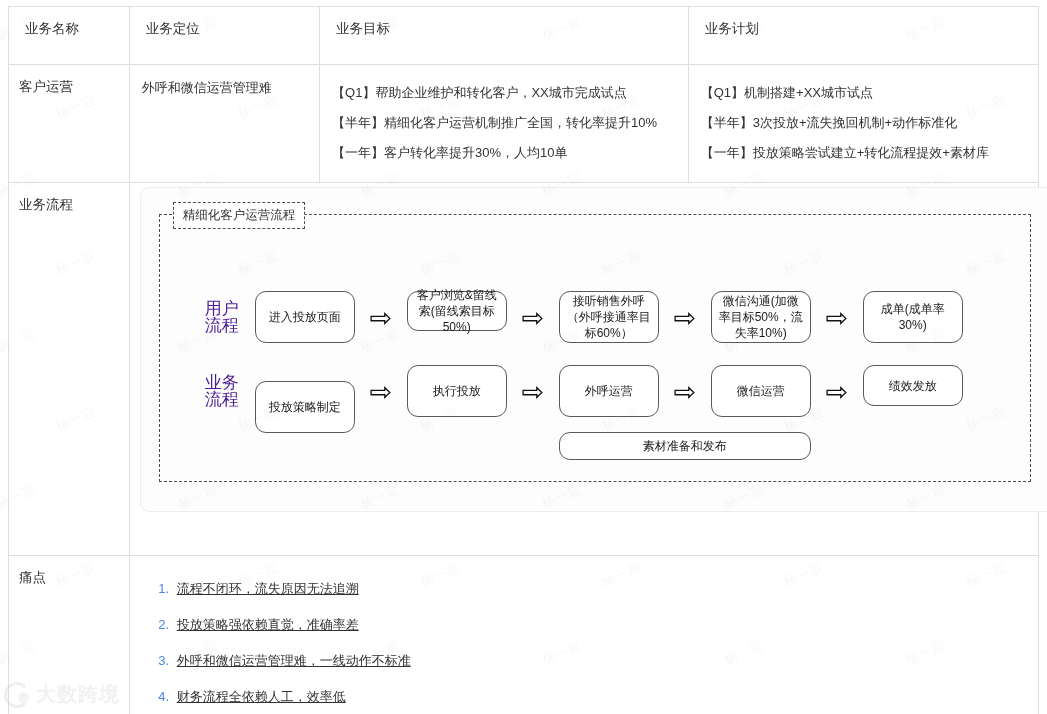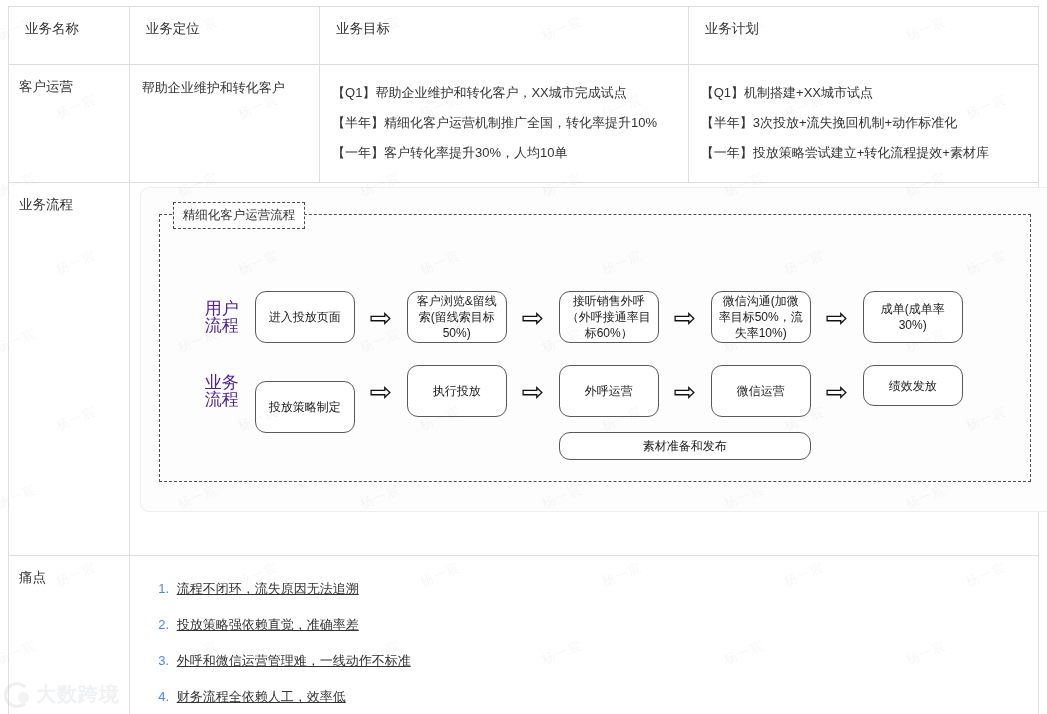--- a/index.html
+++ b/index.html
@@ -237,21 +237,21 @@
   <tbody>
       <tr class="hdr">
     <td class="c1">业务名称</td>
     <td class="c2">业务定位</td>
     <td class="c3">业务目标</td>
     <td class="c4">业务计划</td>
   </tr>
 
   <tr>
     <td class="rowlabel">客户运营</td>
-    <td class="cellbody tight">帮助企业维护和转化客户</td>
+    <td class="cellbody tight">外呼和微信运营管理难</td>
     <td class="cellbody">
       <span class="ln">【Q1】帮助企业维护和转化客户，XX城市完成试点</span>
       <span class="ln">【半年】精细化客户运营机制推广全国，转化率提升10%</span>
       <span class="ln">【一年】客户转化率提升30%，人均10单</span>
     </td>
     <td class="cellbody">
       <span class="ln">【Q1】机制搭建+XX城市试点</span>
       <span class="ln">【半年】3次投放+流失挽回机制+动作标准化</span>
       <span class="ln">【一年】投放策略尝试建立+转化流程提效+素材库</span>
     </td>
@@ -267,21 +267,21 @@
               <div class="swim-label" style="left: 58px; top: 112px;">
                 <div>用户</div>
                 <div>流程</div>
               </div>
               <div class="swim-label" style="left: 58px; top: 186px;">
                 <div>业务</div>
                 <div>流程</div>
               </div>
               <div class="nodebox" style="left: 114px; top: 103px; width: 100px; height: 52px;">进入投放页面</div>
               <div class="arrow" style="left: 225px; top: 114px;">⇨</div>
-              <div class="nodebox" style="left: 266px; top: 103px; width: 100px; height: 52px;">客户浏览&amp;留线索(留线索目标50%)</div>
+              <div class="nodebox" style="left: 266px; top: 103px; width: 100px; height: 40px;">客户浏览&amp;留线索(留线索目标50%)</div>
               <div class="arrow" style="left: 377px; top: 114px;">⇨</div>
               <div class="nodebox" style="left: 418px; top: 103px; width: 100px; height: 52px;">接听销售外呼（外呼接通率目标60%）</div>
               <div class="arrow" style="left: 529px; top: 114px;">⇨</div>
               <div class="nodebox" style="left: 570px; top: 103px; width: 100px; height: 52px;">微信沟通(加微率目标50%，流失率10%)</div>
               <div class="arrow" style="left: 681px; top: 114px;">⇨</div>
               <div class="nodebox" style="left: 722px; top: 103px; width: 100px; height: 52px;">成单(成单率30%)</div>
               <div class="nodebox" style="left: 114px; top: 193px; width: 100px; height: 52px;">投放策略制定</div>
               <div class="arrow" style="left: 225px; top: 188px;">⇨</div>
               <div class="nodebox" style="left: 266px; top: 177px; width: 100px; height: 52px;">执行投放</div>
               <div class="arrow" style="left: 377px; top: 188px;">⇨</div>

